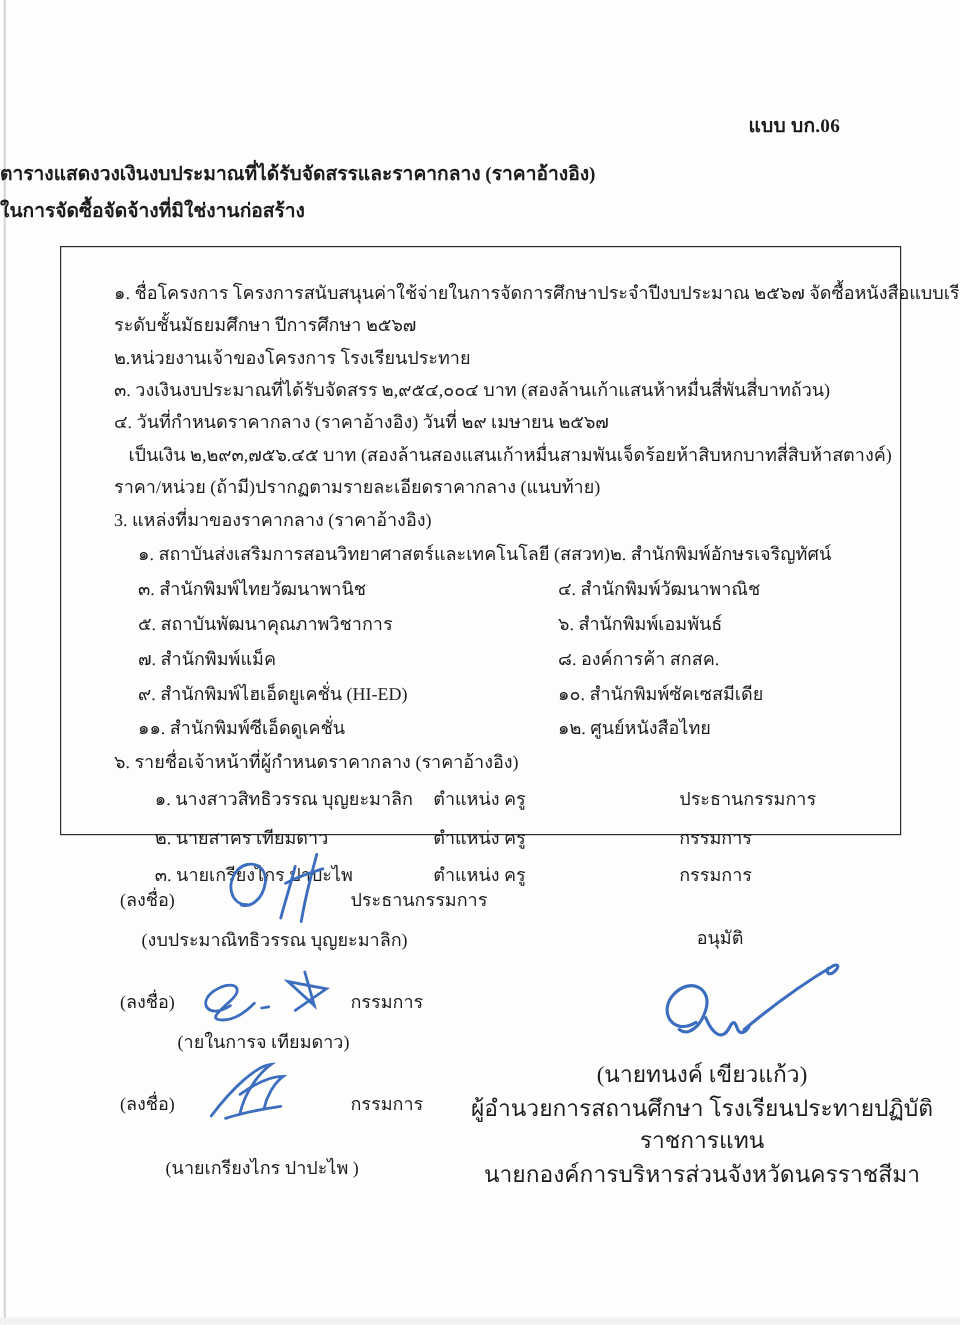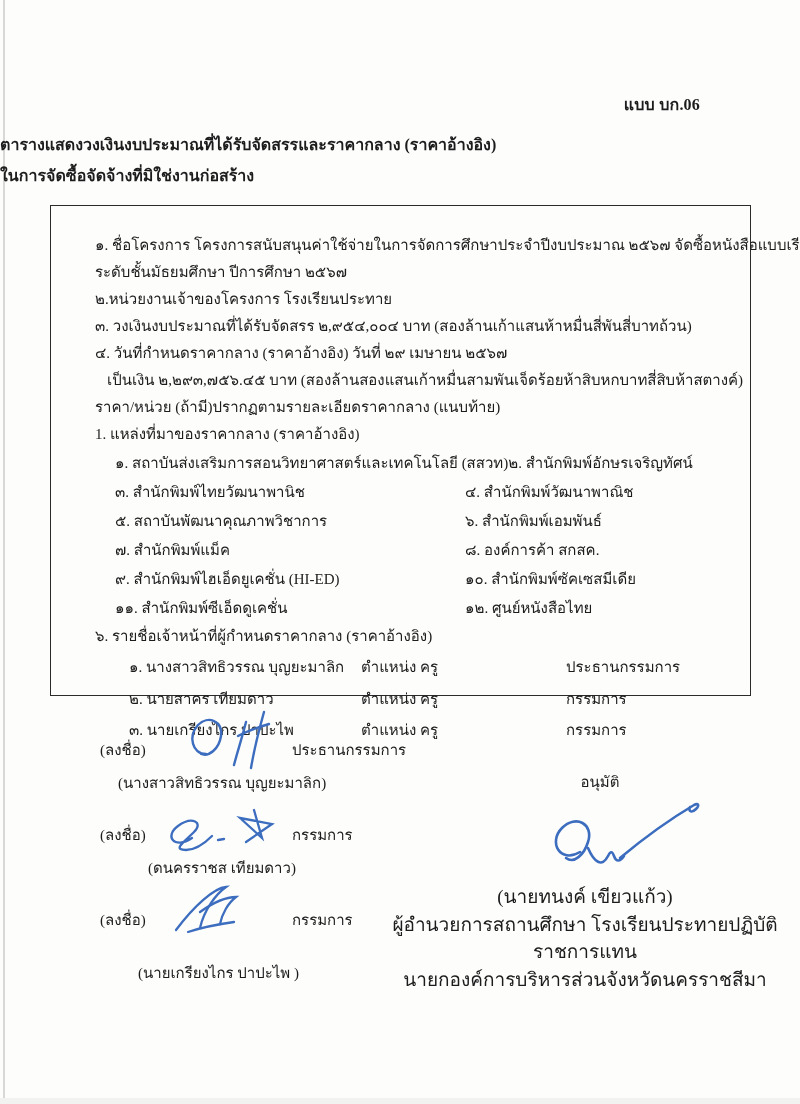--- a/index.html
+++ b/index.html
@@ -61,21 +61,21 @@
   <div class="doc-title l2">ในการจัดซื้อจัดจ้างที่มิใช่งานก่อสร้าง</div>
 
   <div class="main-box">
     <div class="bline">๑. ชื่อโครงการ โครงการสนับสนุนค่าใช้จ่ายในการจัดการศึกษาประจำปีงบประมาณ ๒๕๖๗ จัดซื้อหนังสือแบบเรียน</div>
     <div class="bline">ระดับชั้นมัธยมศึกษา ปีการศึกษา ๒๕๖๗</div>
     <div class="bline">๒.หน่วยงานเจ้าของโครงการ  โรงเรียนประทาย</div>
     <div class="bline">๓. วงเงินงบประมาณที่ได้รับจัดสรร ๒,๙๕๔,๐๐๔ บาท  (สองล้านเก้าแสนห้าหมื่นสี่พันสี่บาทถ้วน)</div>
     <div class="bline">๔. วันที่กำหนดราคากลาง (ราคาอ้างอิง) วันที่  ๒๙ เมษายน ๒๕๖๗</div>
     <div class="bline indent1">เป็นเงิน  ๒,๒๙๓,๗๕๖.๔๕ บาท  (สองล้านสองแสนเก้าหมื่นสามพันเจ็ดร้อยห้าสิบหกบาทสี่สิบห้าสตางค์)</div>
     <div class="bline">ราคา/หน่วย (ถ้ามี)ปรากฏตามรายละเอียดราคากลาง (แนบท้าย)</div>
-    <div class="bline">1. แหล่งที่มาของราคากลาง (ราคาอ้างอิง)</div>
+    <div class="bline">3. แหล่งที่มาของราคากลาง (ราคาอ้างอิง)</div>
 
     <div class="sources">
       <div class="source-row">
         <span class="colL">๑. สถาบันส่งเสริมการสอนวิทยาศาสตร์และเทคโนโลยี (สสวท)</span>
         <span class="colR">๒. สำนักพิมพ์อักษรเจริญทัศน์</span>
       </div>
       <div class="source-row">
         <span class="colL">๓. สำนักพิมพ์ไทยวัฒนาพานิช</span>
         <span class="colR">๔. สำนักพิมพ์วัฒนาพาณิช</span>
       </div>
@@ -120,34 +120,34 @@
   <div class="sig-label" style="left:100px;top:738px;">(ลงชื่อ)</div>
   <svg class="sig-svg" style="left:178px;top:708px;" width="110" height="62" viewBox="0 0 110 62">
     <g fill="none" stroke="#3c6dbe" stroke-width="2.4" stroke-linecap="round">
       <path d="M28 46 C14 46 10 28 20 17 C30 7 45 13 43 28 C41 41 31 49 23 46"></path>
       <path d="M68 14 C64 30 59 45 56 57"></path>
       <path d="M86 4 C81 22 76 42 73 60"></path>
       <path d="M60 28 C71 22 81 19 91 16"></path>
     </g>
   </svg>
   <div class="sig-role" style="left:292px;top:738px;">ประธานกรรมการ</div>
-  <div class="sig-name" style="left:118px;top:771px;">(นางสาวสิทธิวรรณ  บุญยะมาลิก)</div>
+  <div class="sig-name" style="left:118px;top:771px;">(งบประมาณิทธิวรรณ  บุญยะมาลิก)</div>
 
   <div class="approve-label">อนุมัติ</div>
 
   <div class="sig-label" style="left:100px;top:823px;">(ลงชื่อ)</div>
   <svg class="sig-svg" style="left:158px;top:798px;" width="140" height="58" viewBox="0 0 140 58">
     <g fill="none" stroke="#3c6dbe" stroke-width="2.3" stroke-linecap="round">
       <path d="M34 40 C16 52 6 38 20 28 C34 18 46 24 36 34 C26 44 14 52 28 52 C38 52 48 44 54 38"></path>
       <path d="M60 42 L66 41"></path>
       <path d="M96 12 L104 40 L82 20 L114 26 L88 44"></path>
     </g>
   </svg>
   <div class="sig-role" style="left:292px;top:823px;">กรรมการ</div>
-  <div class="sig-name" style="left:148px;top:856px;">(ดนครราชส  เทียมดาว)</div>
+  <div class="sig-name" style="left:148px;top:856px;">(ายในการจ  เทียมดาว)</div>
 
   <svg class="sig-svg" style="left:540px;top:792px;" width="170" height="96" viewBox="0 0 170 96">
     <g fill="none" stroke="#3c6dbe" stroke-width="2.6" stroke-linecap="round">
       <path d="M40 60 C20 72 8 50 22 36 C36 22 54 32 48 50 C44 63 34 72 26 66"></path>
       <path d="M48 56 C54 70 62 76 68 64 C70 60 72 58 74 64 C76 70 80 70 84 64"></path>
       <path d="M80 66 C104 46 132 26 154 13 C158 11 160 13 156 17 C152 21 148 20 150 15"></path>
     </g>
   </svg>
 
   <div class="sig-label" style="left:100px;top:908px;">(ลงชื่อ)</div>

